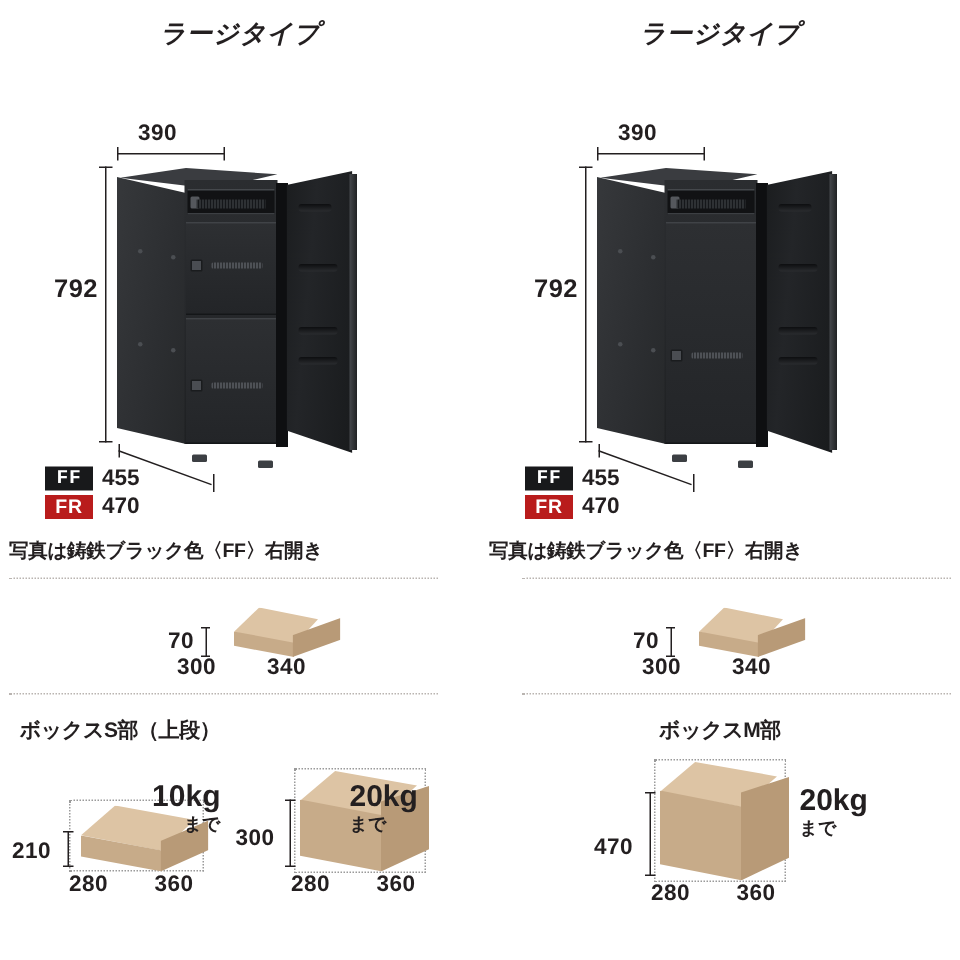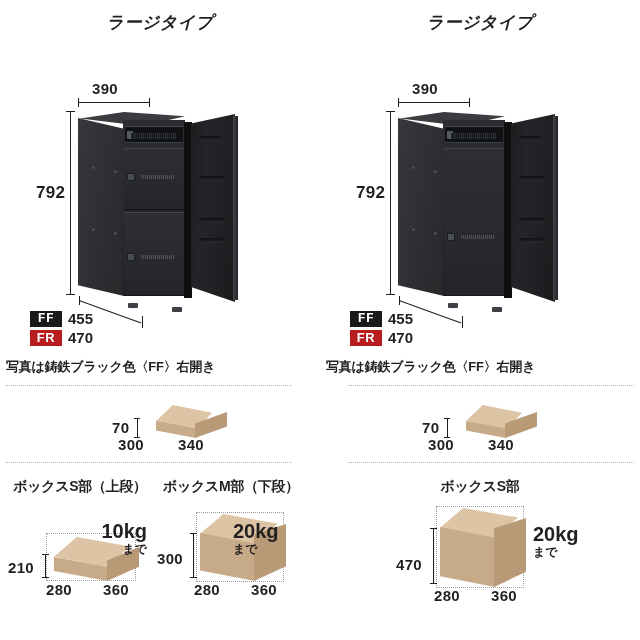--- a/index.html
+++ b/index.html
@@ -268,21 +268,20 @@
     <div class="tick-h" style="left:42px; top:554px; width:7px;"></div>
     <div class="dim-line v-line" style="left:45px; top:554px; height:24px;"></div>
     <div class="tick-h" style="left:42px; top:577px; width:7px;"></div>
     <div class="dim-label" style="left:46px; top:581px;">280</div>
     <div class="dim-label" style="left:103px; top:581px;">360</div>
     <div class="kg right-al" style="left:85px; top:521px; width:62px;">
       <span>10kg</span>
       <span class="made">まで</span>
     </div>
 
-    <div class="sec-title" style="left:158px; top:478px; width:146px;">ボックスM部（下段）</div>
     <div class="guide" style="left:196px; top:512px; width:88px; height:70px;"></div>
     <div class="carton" style="left:196px; top:512px; width:92px; height:72px;">
       <div class="c-top" style="left:4px; top:2px; width:78px; height:30px; clip-path:polygon(30% 0, 100% 32%, 70% 100%, 0 66%);"></div>
       <div class="c-front" style="left:4px; top:21px; width:55px; height:48px; clip-path:polygon(0 0, 100% 22%, 100% 100%, 0 78%);"></div>
       <div class="c-side" style="left:58px; top:12px; width:32px; height:57px; clip-path:polygon(0 18%, 100% 0, 100% 74%, 0 100%);"></div>
     </div>
     <div class="dim-label" style="left:157px; top:550px;">300</div>
     <div class="tick-h" style="left:190px; top:533px; width:7px;"></div>
     <div class="dim-line v-line" style="left:193px; top:533px; height:45px;"></div>
     <div class="tick-h" style="left:190px; top:577px; width:7px;"></div>
@@ -370,21 +369,21 @@
     </div>
     <div class="dim-label" style="left:102px; top:419px;">70</div>
     <div class="tick-h" style="left:124px; top:418px; width:6px;"></div>
     <div class="dim-line v-line" style="left:127px; top:418px; height:20px;"></div>
     <div class="tick-h" style="left:124px; top:437px; width:6px;"></div>
     <div class="dim-label" style="left:108px; top:436px;">300</div>
     <div class="dim-label" style="left:168px; top:436px;">340</div>
 
     <div class="divider" style="left:28px; top:462px; width:286px;"></div>
 
-    <div class="sec-title" style="left:90px; top:478px; width:140px;">ボックスS部</div>
+    <div class="sec-title" style="left:90px; top:478px; width:140px;">ボックスM部</div>
     <div class="guide" style="left:116px; top:506px; width:88px; height:82px;"></div>
     <div class="carton" style="left:116px; top:506px; width:92px; height:84px;">
       <div class="c-top" style="left:4px; top:2px; width:78px; height:30px; clip-path:polygon(30% 0, 100% 32%, 70% 100%, 0 66%);"></div>
       <div class="c-front" style="left:4px; top:21px; width:55px; height:60px; clip-path:polygon(0 0, 100% 18%, 100% 100%, 0 82%);"></div>
       <div class="c-side" style="left:58px; top:12px; width:32px; height:69px; clip-path:polygon(0 15%, 100% 0, 100% 78%, 0 100%);"></div>
     </div>
     <div class="dim-label" style="left:76px; top:556px;">470</div>
     <div class="tick-h" style="left:110px; top:528px; width:7px;"></div>
     <div class="dim-line v-line" style="left:113px; top:528px; height:56px;"></div>
     <div class="tick-h" style="left:110px; top:583px; width:7px;"></div>

